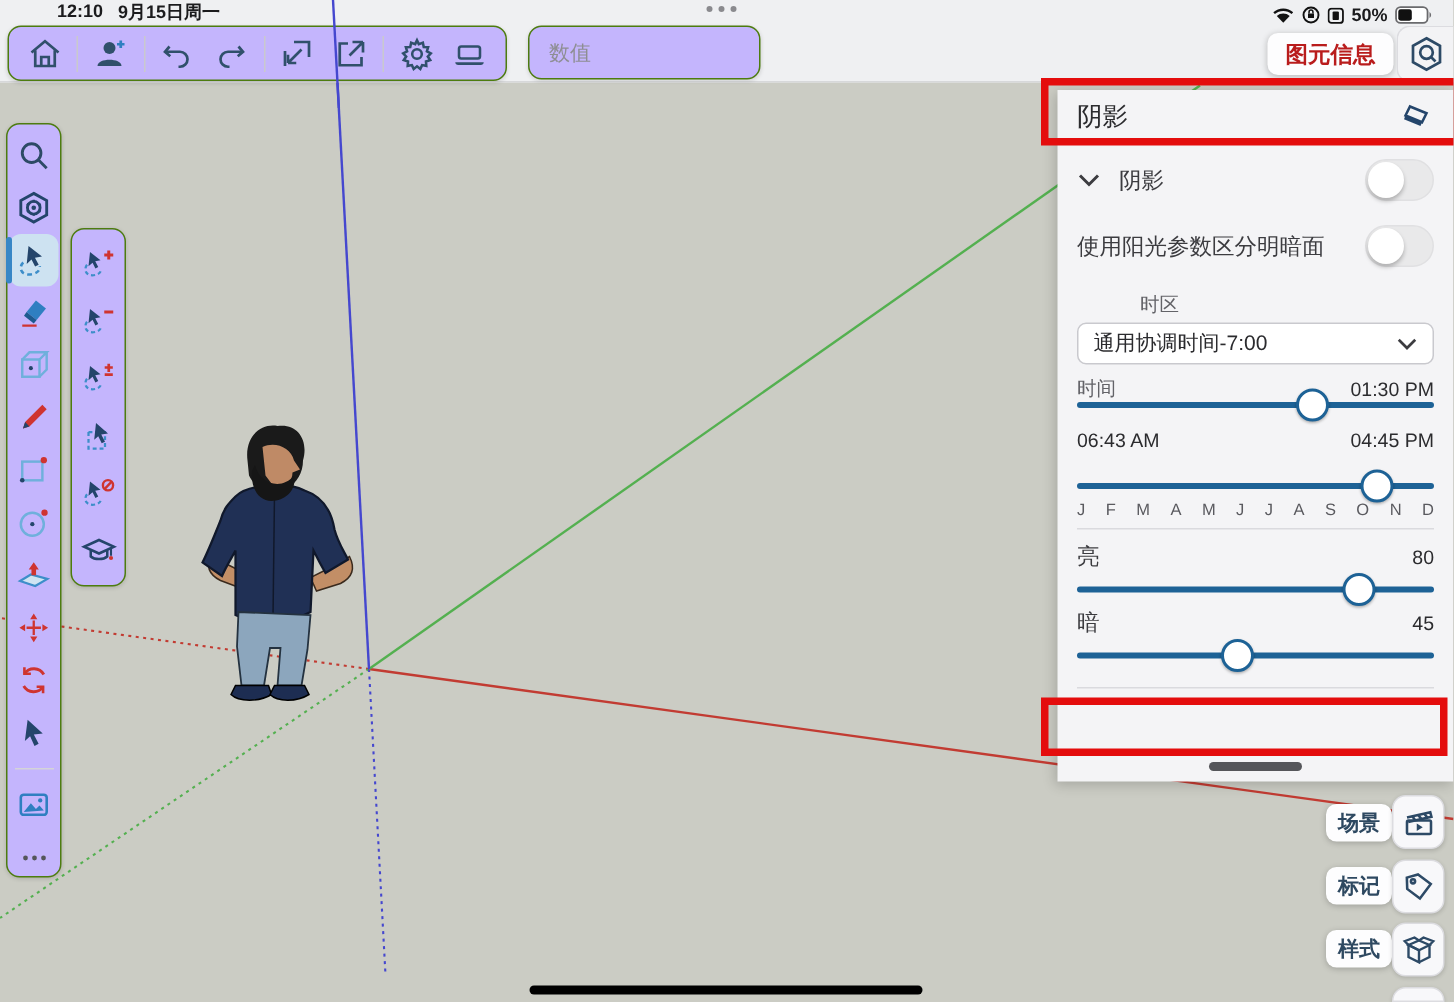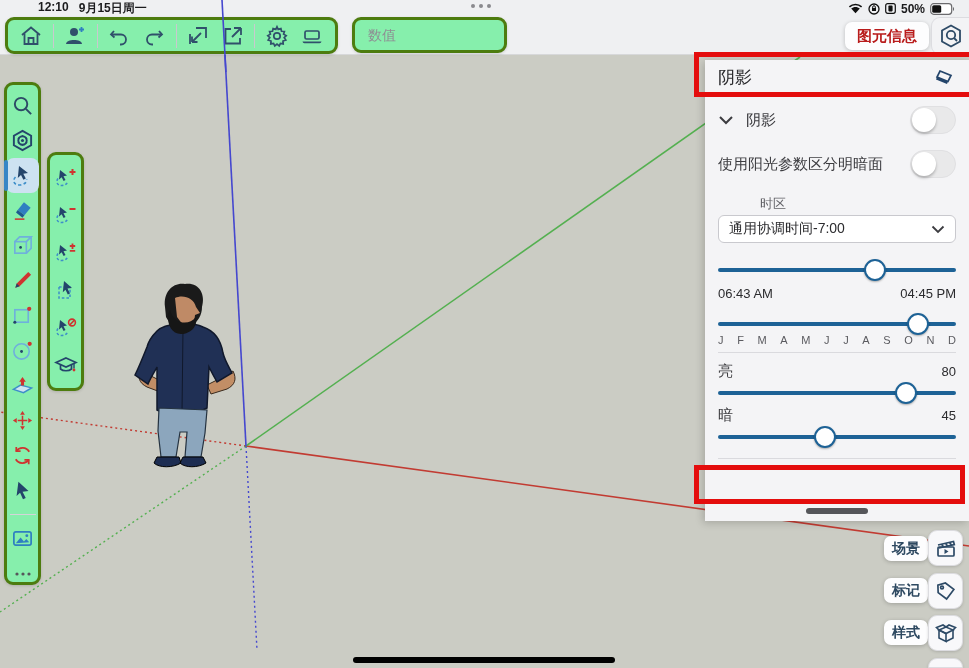--- a/index.html
+++ b/index.html
@@ -13,27 +13,27 @@
   #person { position:absolute; left:113px; top:281px; z-index:2; }
 
   
   #blue-axis-overlay { position:absolute; left:0; top:0; width:300px; height:72px;
                        z-index:5; pointer-events:none; }
 
   
   #top-strip { position:absolute; left:0; top:0; width:100%; height:55px;
                background:#eff0f2; z-index:3; border-bottom:1px solid #d7d8da; }
   #status-bar { position:absolute; left:0; top:0; width:100%; height:17px; z-index:4;
-                display:flex; align-items:center; font-size:12px; font-weight:bold; color:#1b1b1d; }
+                display:flex; align-items:flex-end; font-size:12px; font-weight:bold; color:#1b1b1d; }
   #status-left { display:flex; gap:10px; margin-left:38px; }
   #status-right { margin-left:auto; margin-right:14px; display:flex; align-items:center; gap:5px; }
   #multitask-dots { position:absolute; left:471px; top:4px; display:flex; gap:4px; z-index:4; }
   #multitask-dots i { width:4px; height:4px; border-radius:50%; background:#8a8a8e; }
 
-  .float-panel { background:#86efac; border:3px solid #4d7c0f; border-radius:9px;
+  .float-panel { background:#c4b5fd; border:1px solid #4d7c0f; border-radius:9px;
                  box-shadow:0 1px 3px rgba(0,0,0,.14); }
 
   
   #main-toolbar { position:absolute; left:5px; top:17px; height:37px; width:333px; z-index:4;
                   display:flex; align-items:center; padding:0 6px; }
   .tb-btn { width:38px; height:30px; display:flex; align-items:center; justify-content:center; }
   .tb-div { width:1px; height:24px; background:#c9c9ce; margin:0 4px; }
   #measure-box { position:absolute; left:352px; top:17px; width:155px; height:36px; z-index:4; }
   #measure-box input { width:100%; height:100%; border:none; background:transparent; outline:none;
                        font-size:14px; color:#333; padding:0 13px; font-family:inherit; }
@@ -434,20 +434,24 @@
     <span class="pgray">时区</span>
   </div>
 
   <div class="abs dropdown" style="top:155px;">
     <span>通用协调时间-7:00</span>
     <svg width="14" height="9" viewBox="0 0 14 9" fill="none" stroke="#3c3c40" stroke-width="1.8">
         <path d="M1.5 1.5 L7 7 L12.5 1.5"></path>
       </svg>
   </div>
 
+  <div class="abs prow" style="top:190px;">
+    <span class="pgray">时间</span>
+    <span class="pval">01:30 PM</span>
+  </div>
   <div class="abs slider" style="top: 199px; --pct: 66%;">
     <div class="track"></div>
       <div class="knob"></div>
   </div>
 
   <div class="abs prow" style="top:226px;">
     <span class="pval">06:43 AM</span>
     <span class="pval">04:45 PM</span>
   </div>
 

